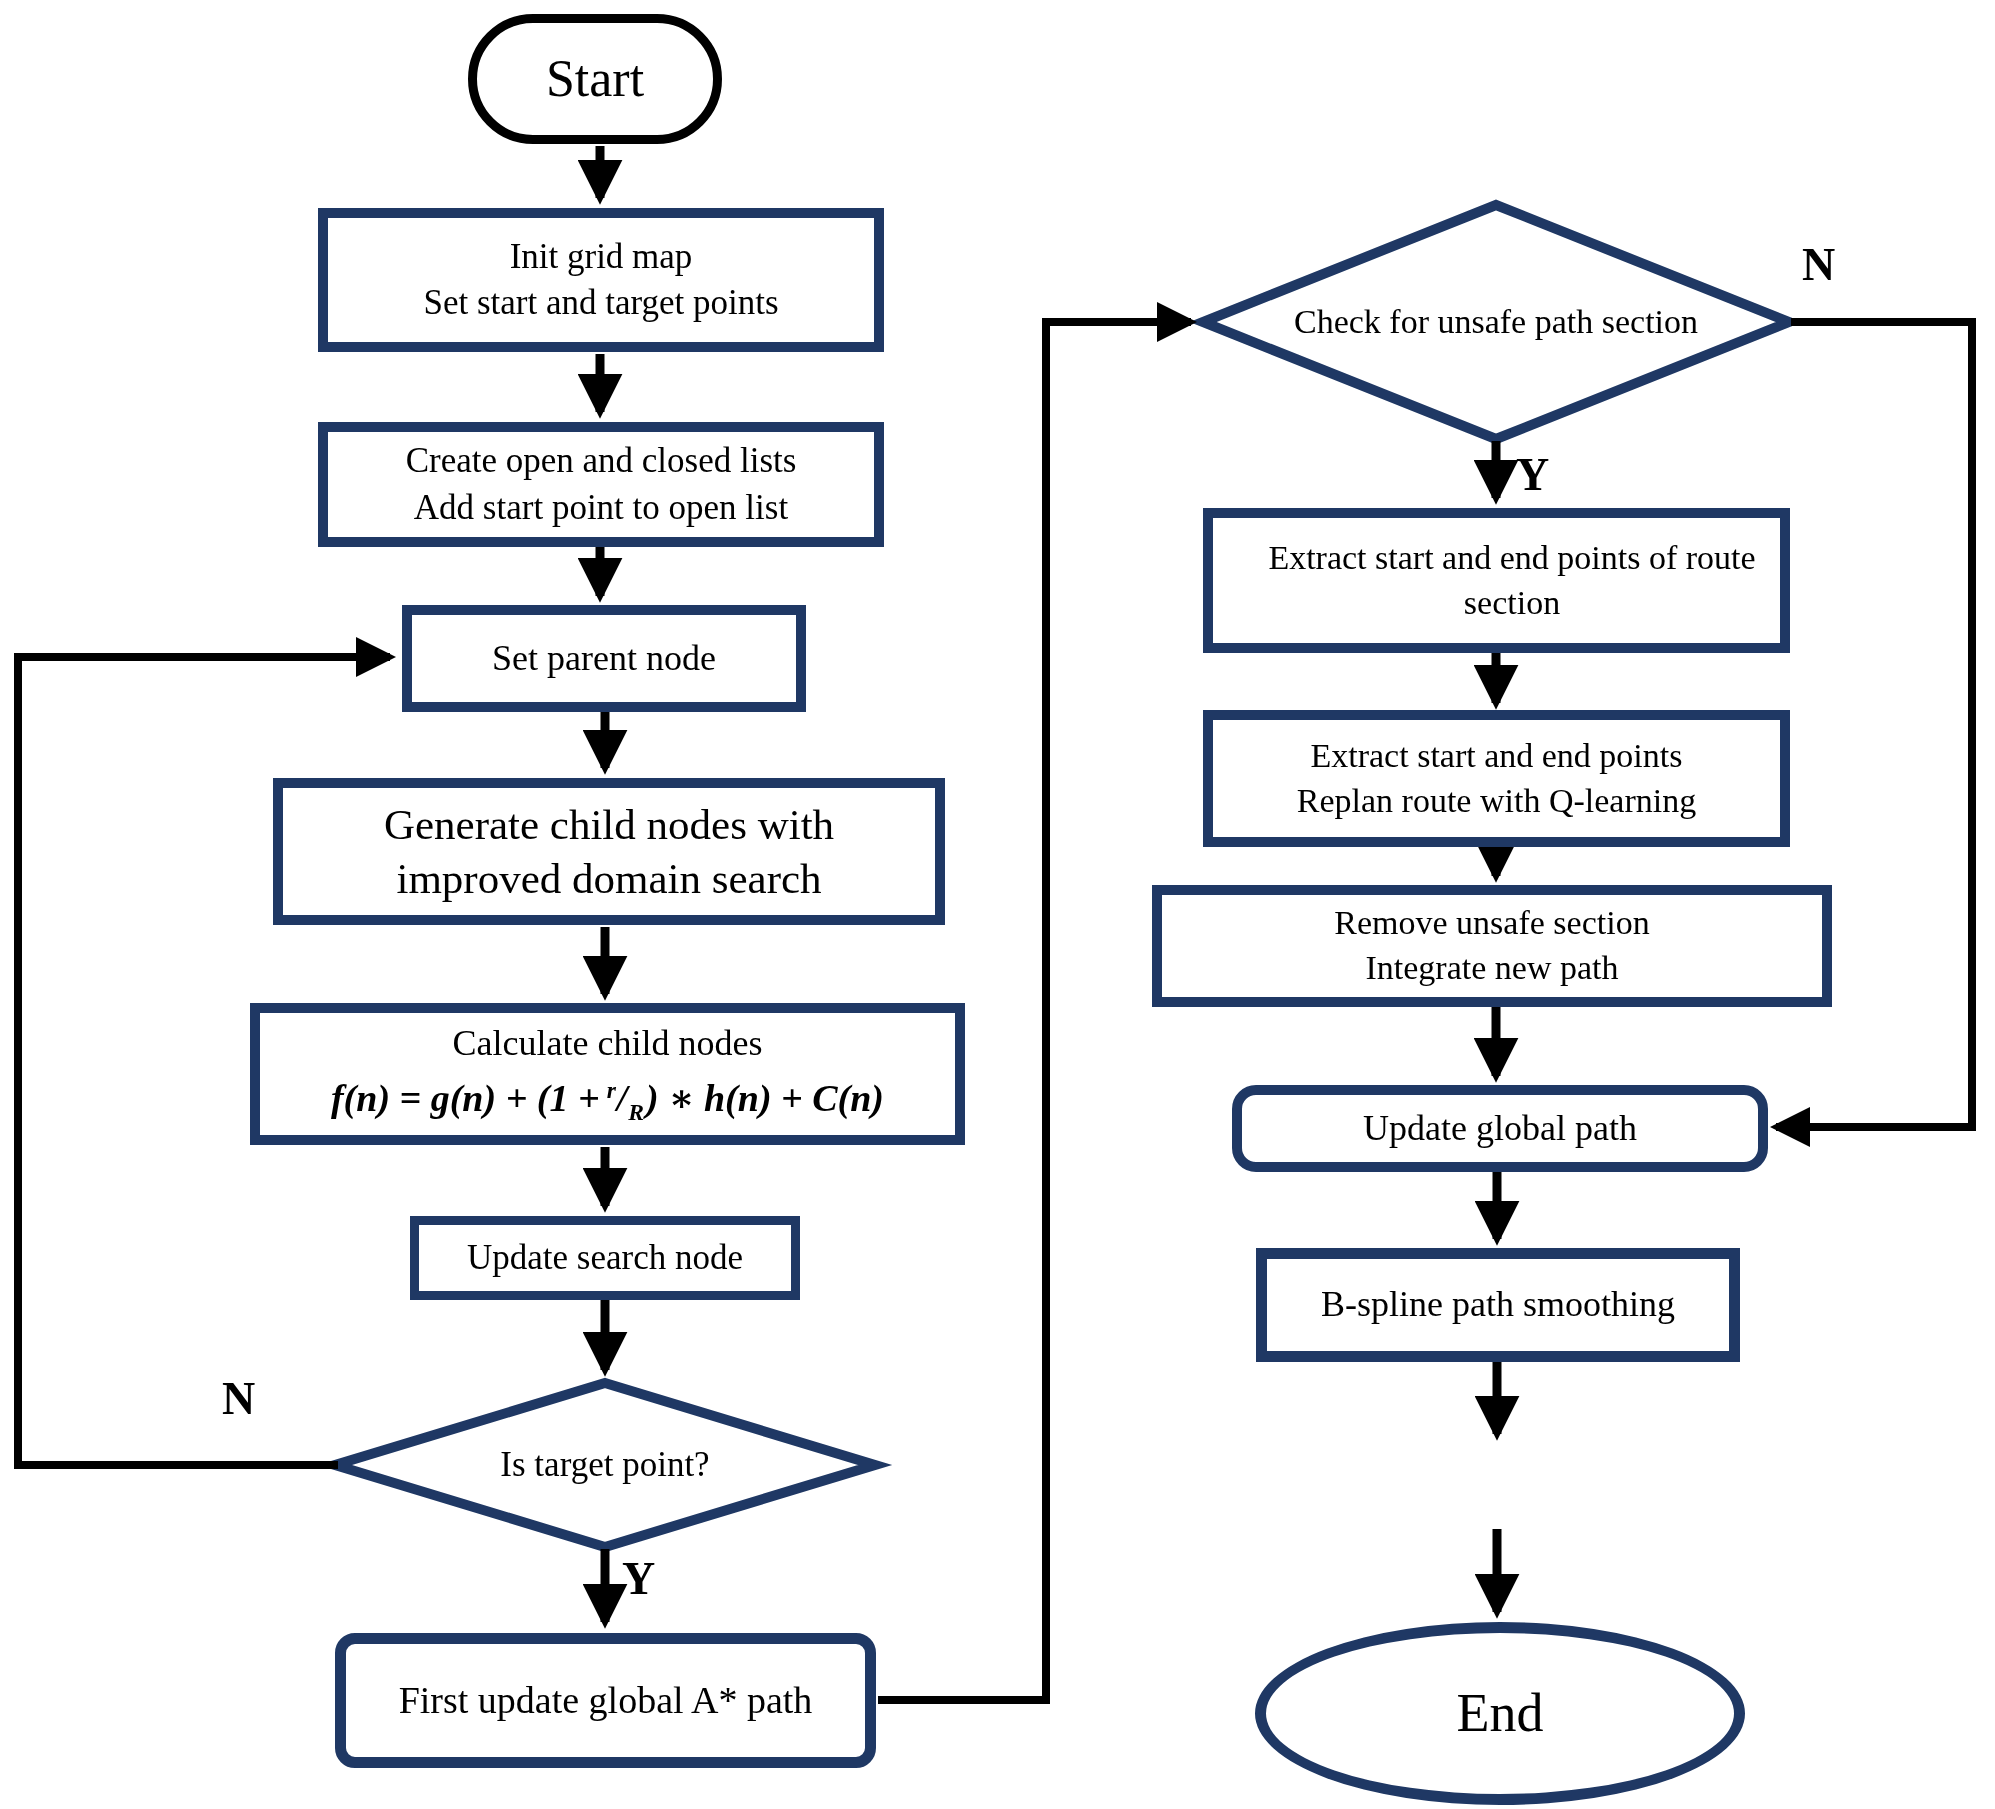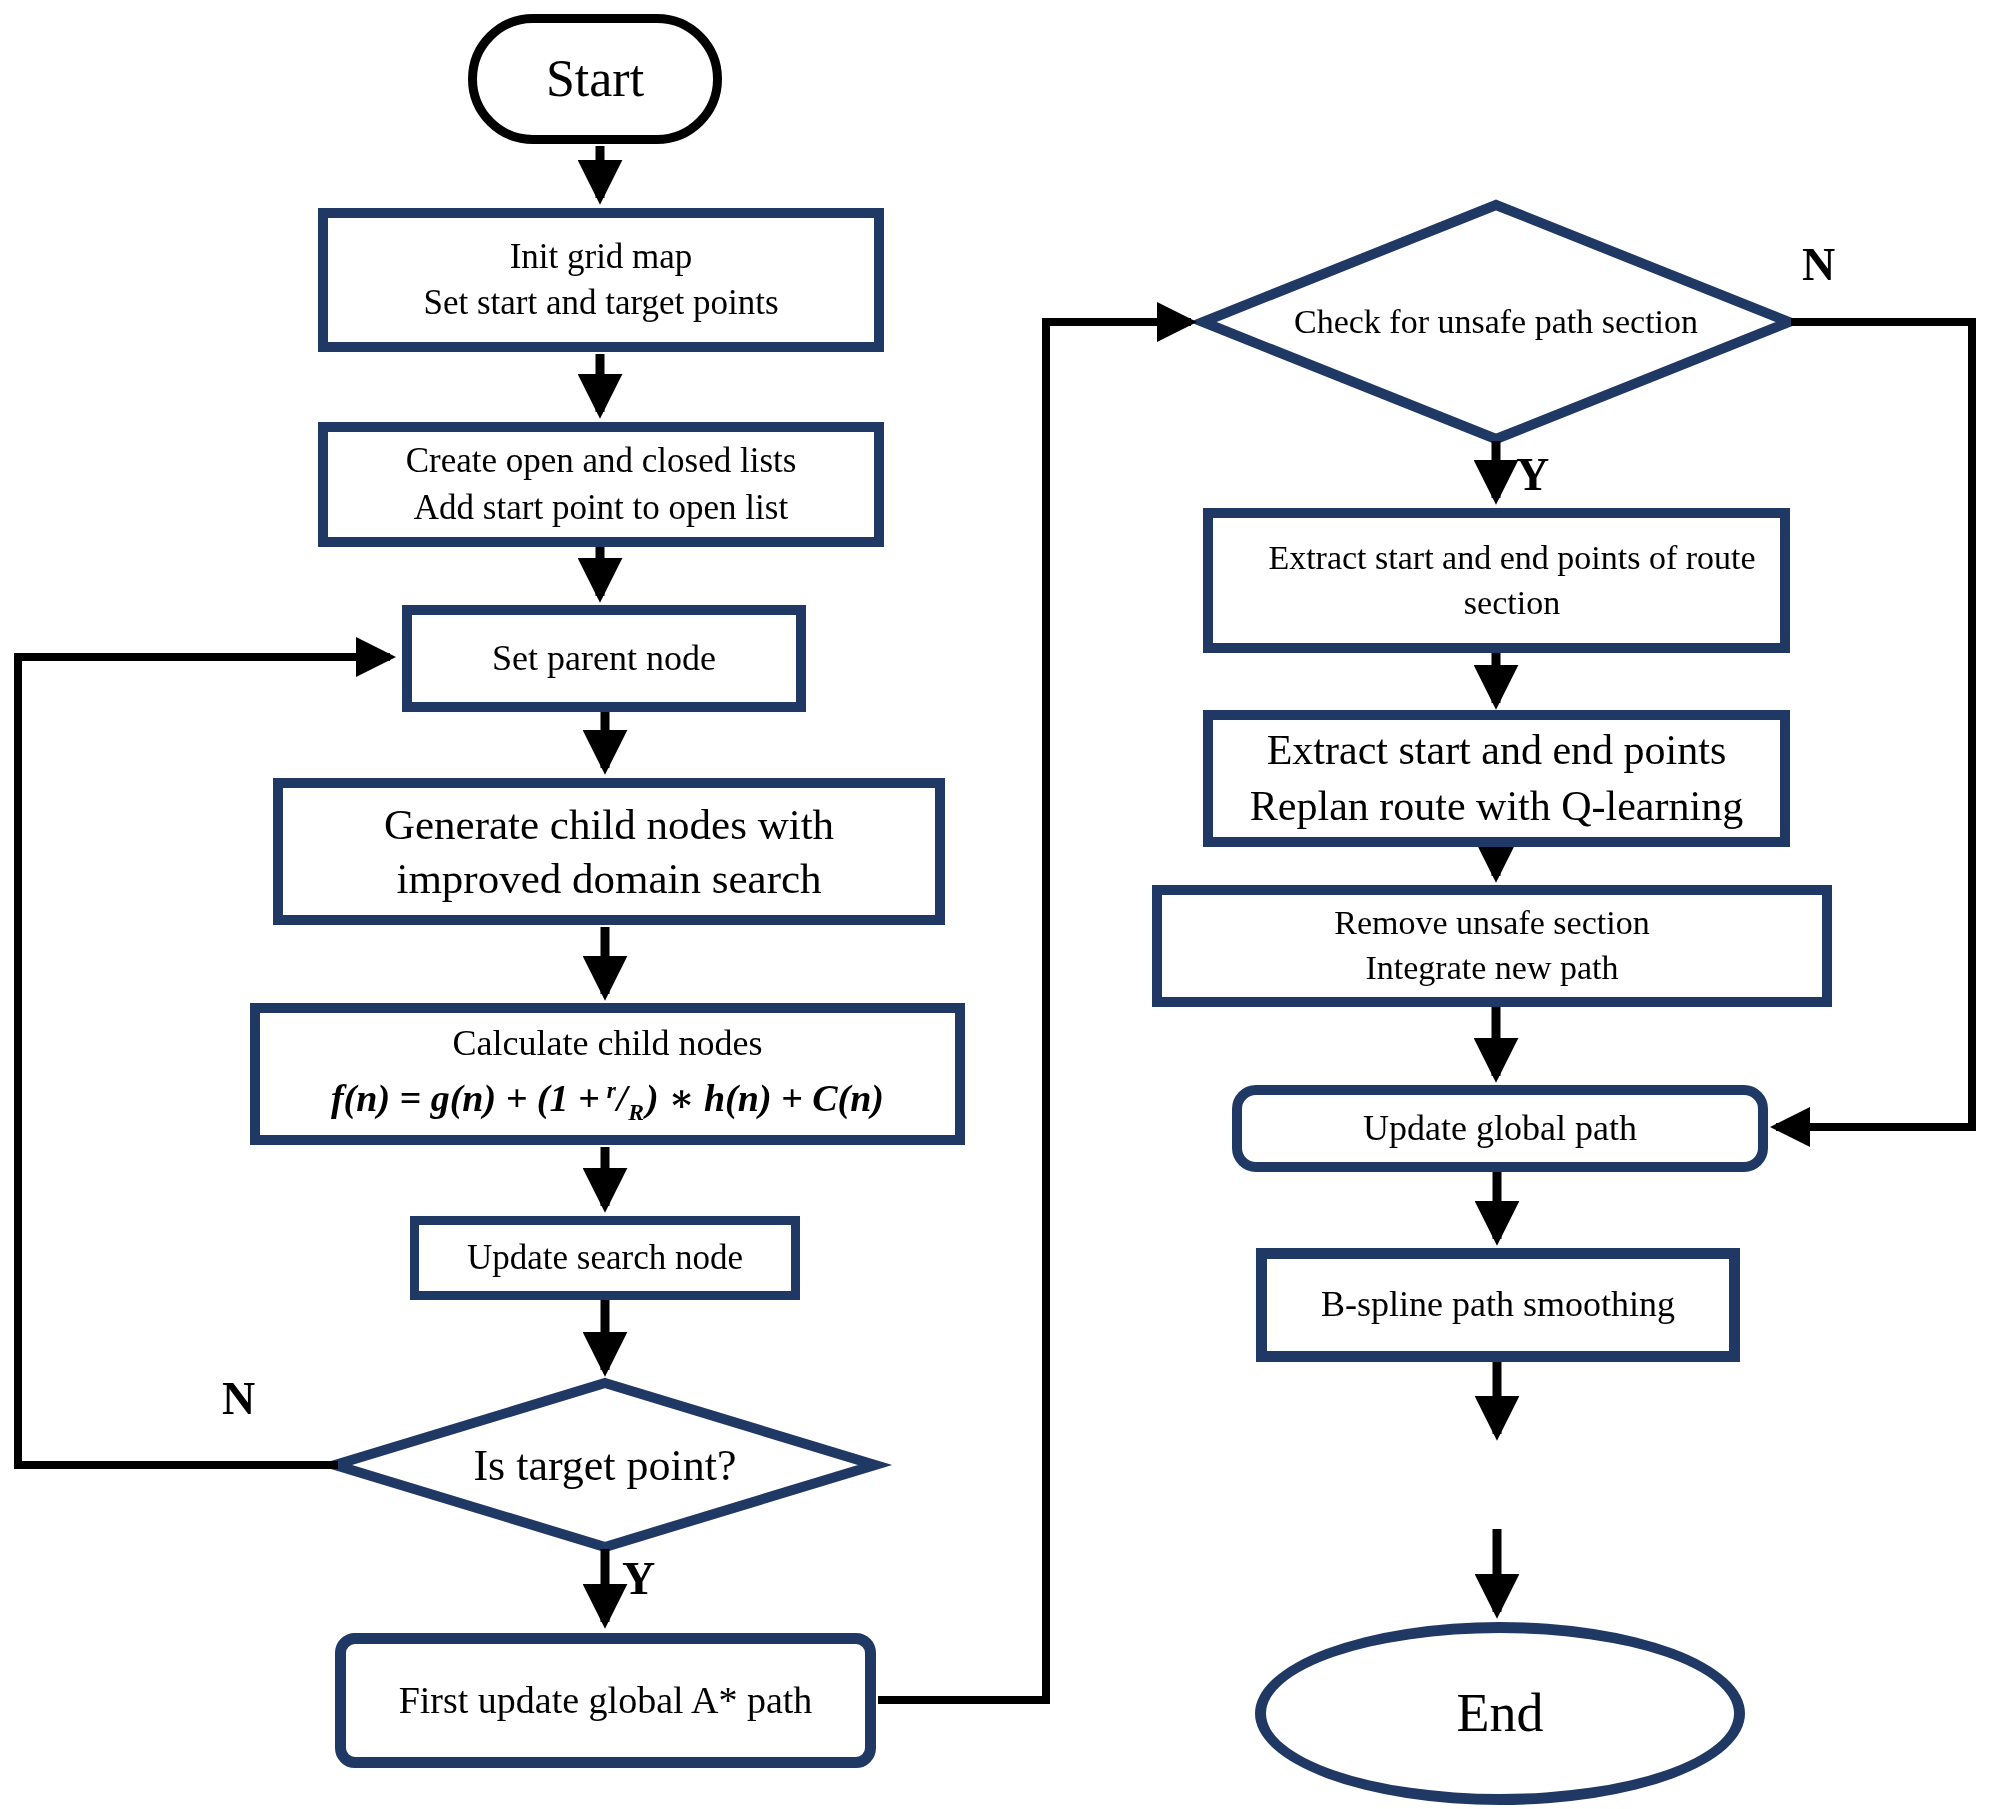--- a/index.html
+++ b/index.html
@@ -100,34 +100,34 @@
     <div>Calculate child nodes</div>
     <div class="formula" style="font-size:38px;">
       <span>f(n) = g(n) + (1 +</span><sup>r</sup><span class="fslash">/</span><sub>R</sub><span>) ∗ h(n) + C(n)</span>
     </div>
   </div>
 
   <div class="node" style="left:410px;top:1216px;width:390px;height:84px;font-size:35px;border-width:9px;">
     <div>Update search node</div>
   </div>
 
-  <div class="dtext" style="left:385px;top:1420px;width:440px;height:90px;font-size:44px;">Is target point?</div>
+  <div class="dtext" style="left:385px;top:1420px;width:440px;height:90px;font-size:35px;">Is target point?</div>
 
   <div class="node rounded" style="left:335px;top:1633px;width:541px;height:135px;font-size:38px;border-width:11px;">
     <div>First update global A* path</div>
   </div>
 
   <div class="dtext" style="left:1251px;top:277px;width:490px;height:90px;font-size:34px;">Check for unsafe path section</div>
 
   <div class="node" style="left:1203px;top:508px;width:587px;height:145px;font-size:34px;padding-left:31px;">
     <div>Extract start and end points of route</div>
     <div>section</div>
   </div>
 
-  <div class="node" style="left:1203px;top:710px;width:587px;height:137px;font-size:42px;">
+  <div class="node" style="left:1203px;top:710px;width:587px;height:137px;font-size:34px;">
     <div>Extract start and end points</div>
     <div>Replan route with Q-learning</div>
   </div>
 
   <div class="node" style="left:1152px;top:885px;width:680px;height:122px;font-size:34px;">
     <div>Remove unsafe section</div>
     <div>Integrate new path</div>
   </div>
 
   <div class="node rounded-sm" style="left:1232px;top:1085px;width:536px;height:87px;font-size:36px;">

